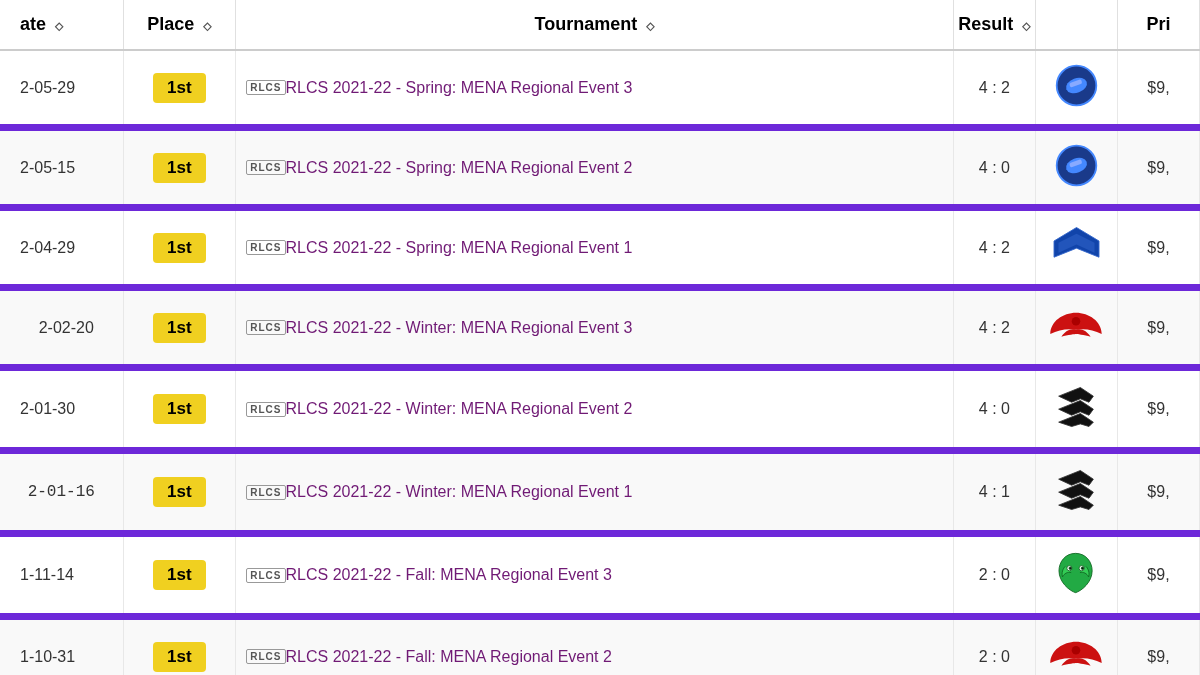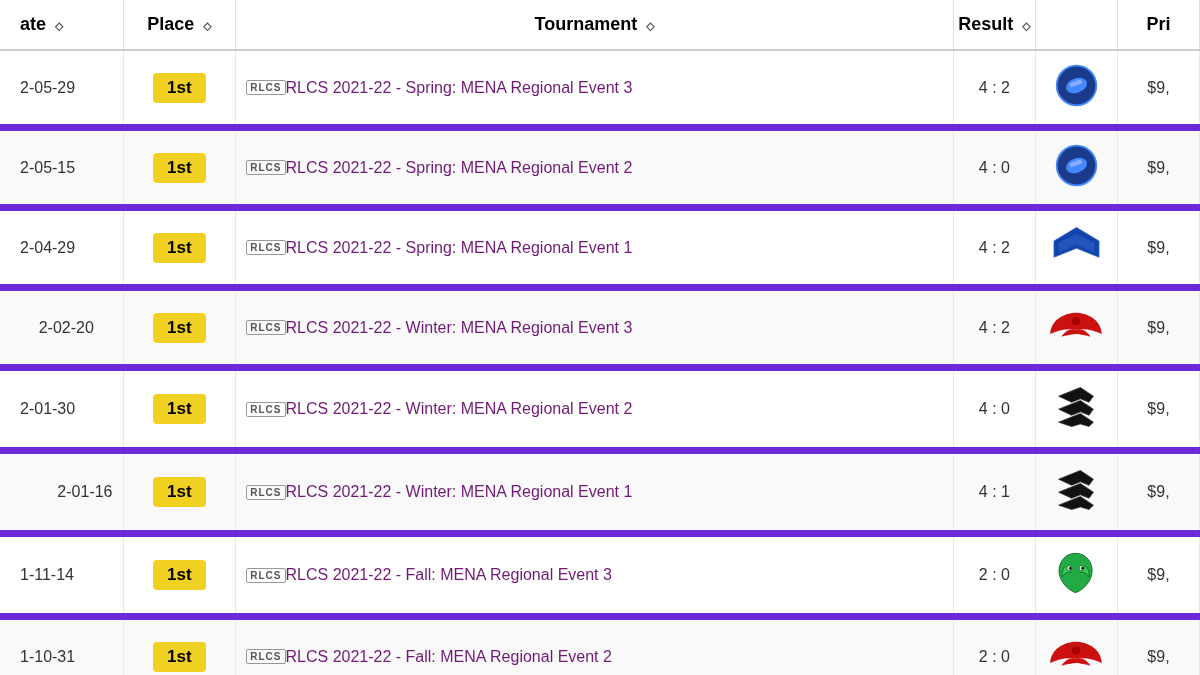--- a/index.html
+++ b/index.html
@@ -274,21 +274,21 @@
           <path d="M10,45 L35,35 L50,45 L45,50 L35,47 L25,50 Z"></path>
         </g>
       </svg>
             </span>
     </td>
     <td class="prize-col">
       <span class="prize-text">$9,</span>
     </td>
   </tr>
         <tr>
-    <td class="date-col" style="text-align:right; ">2-01-16</td>
+    <td class="date-col" style="text-align:center; font-family:Liberation Mono, monospace;">2-01-16</td>
     <td class="place-col">
       <span class="place-badge">1st</span>
     </td>
     <td class="tournament-col">
       <div class="tournament-cell">
         <span class="rlcs-label">RLCS</span>
         <span class="tournament-name">RLCS 2021-22 - Winter: MENA Regional Event 1</span>
       </div>
     </td>
     <td class="result-col">

